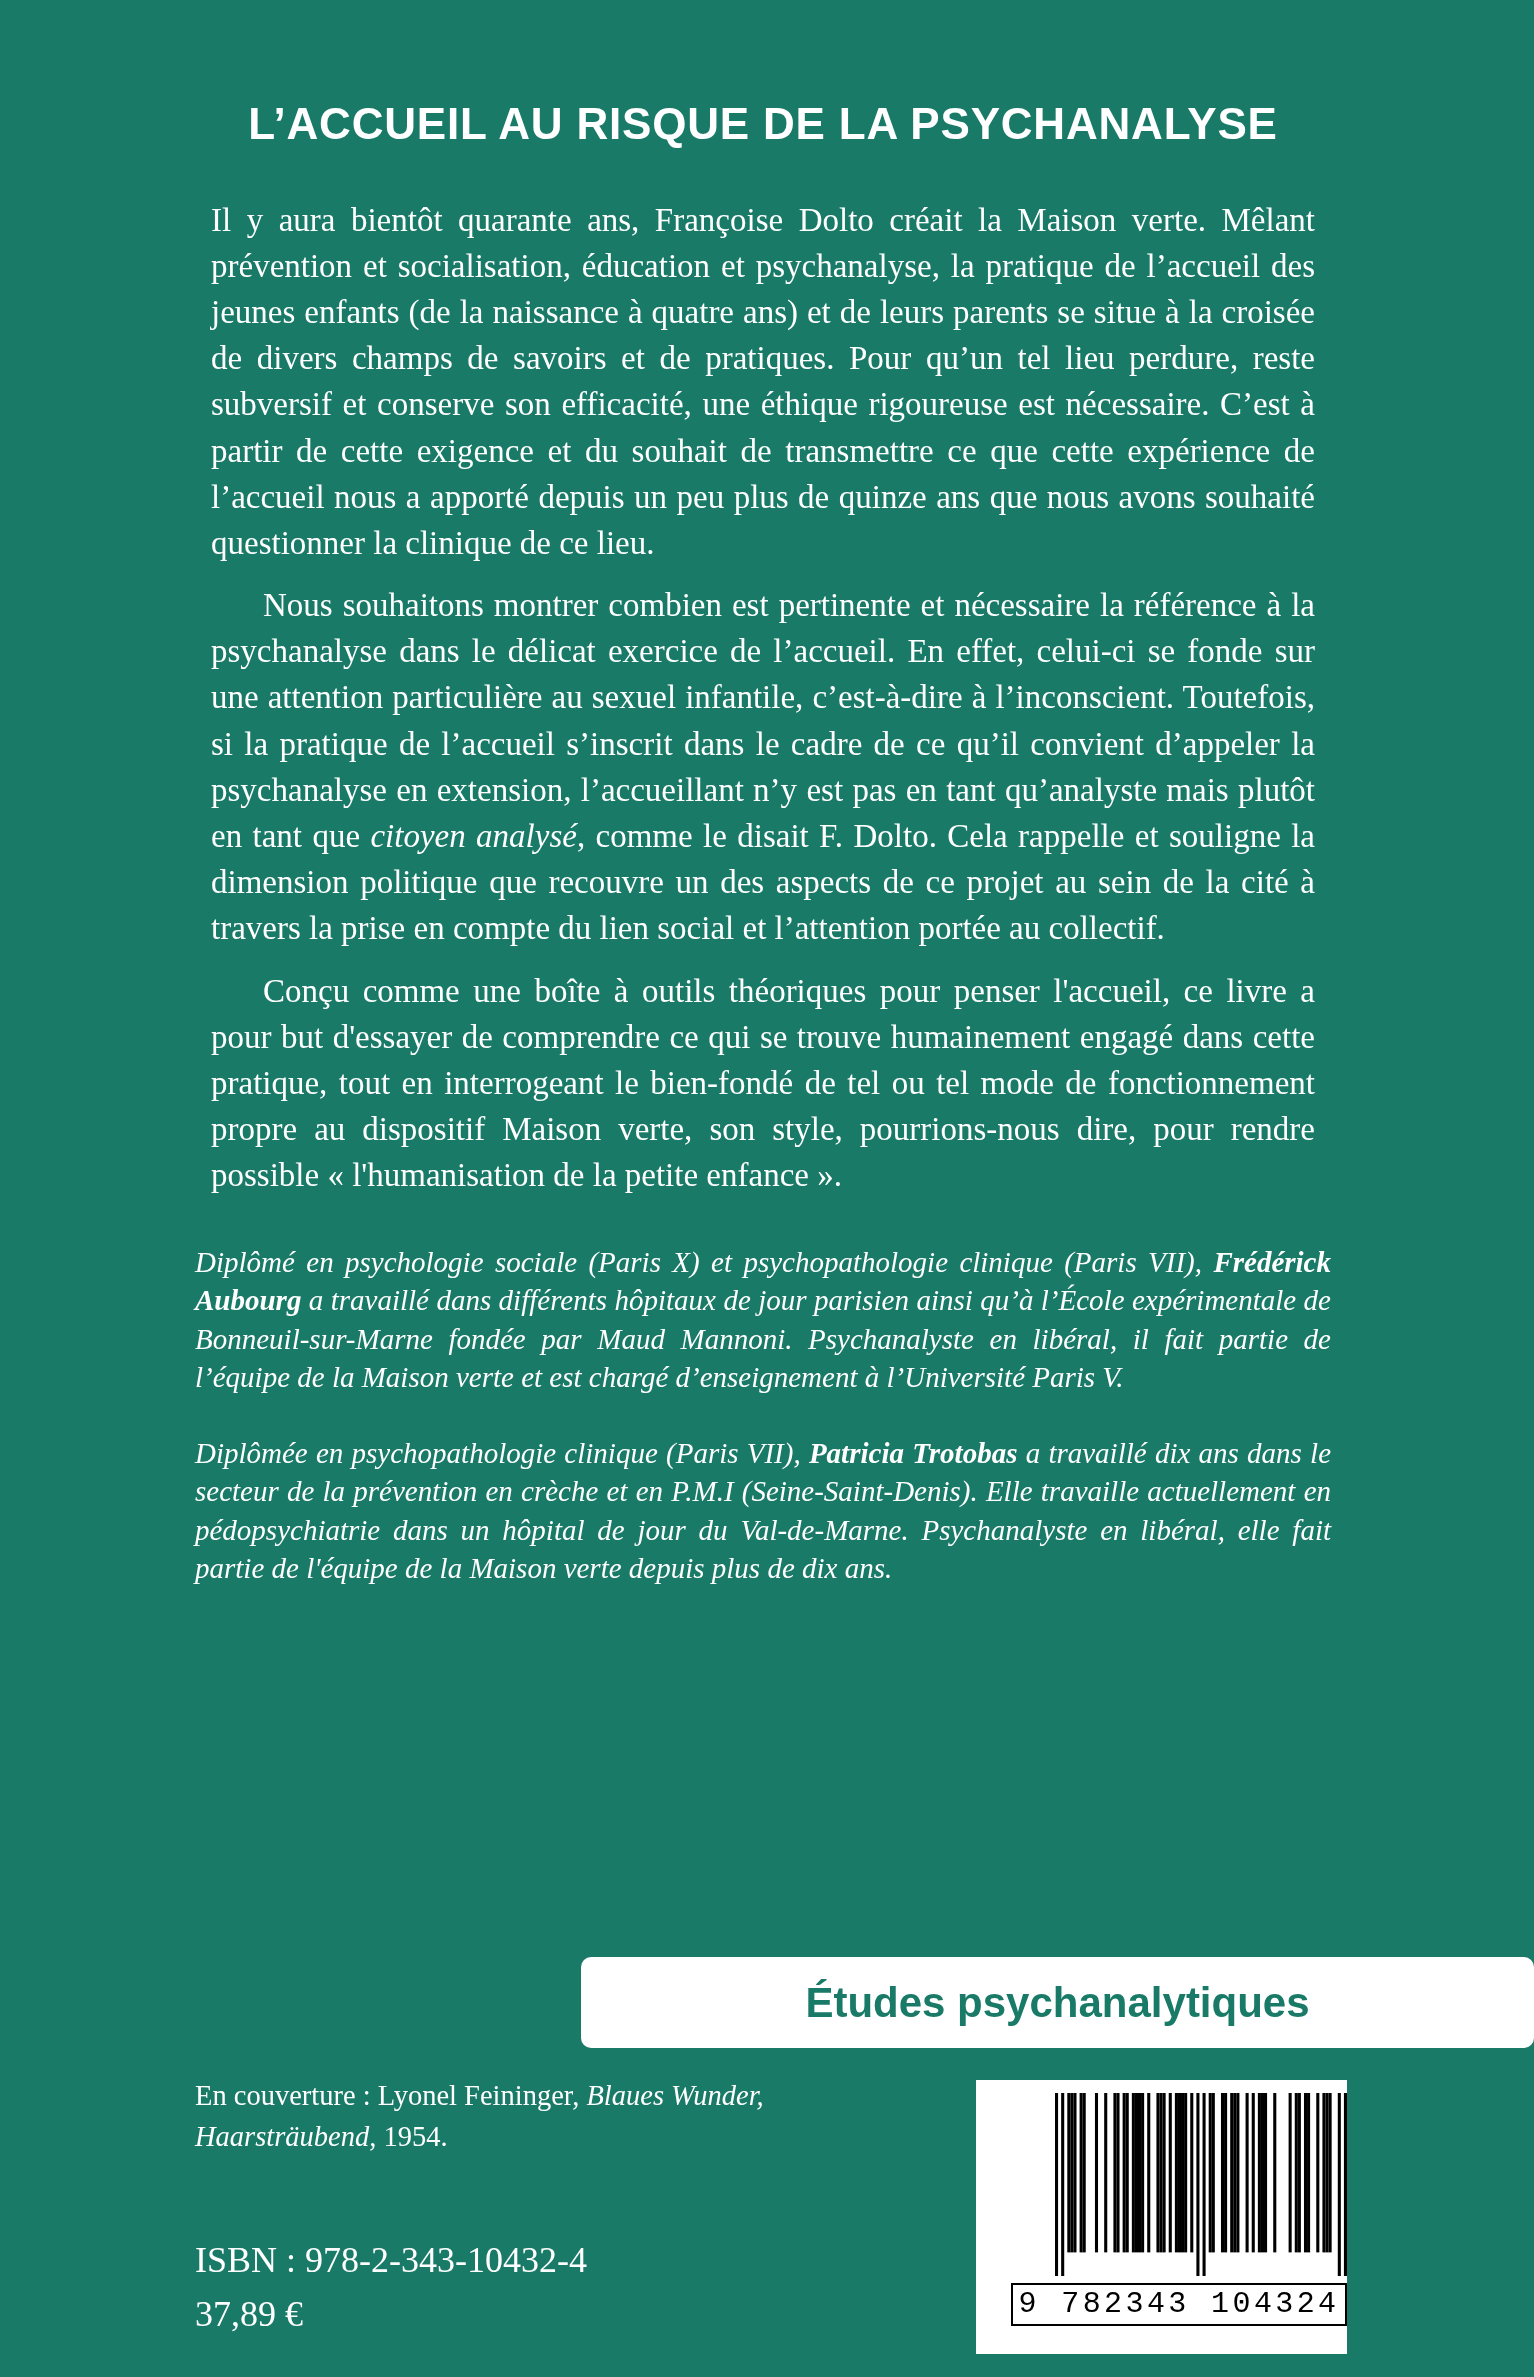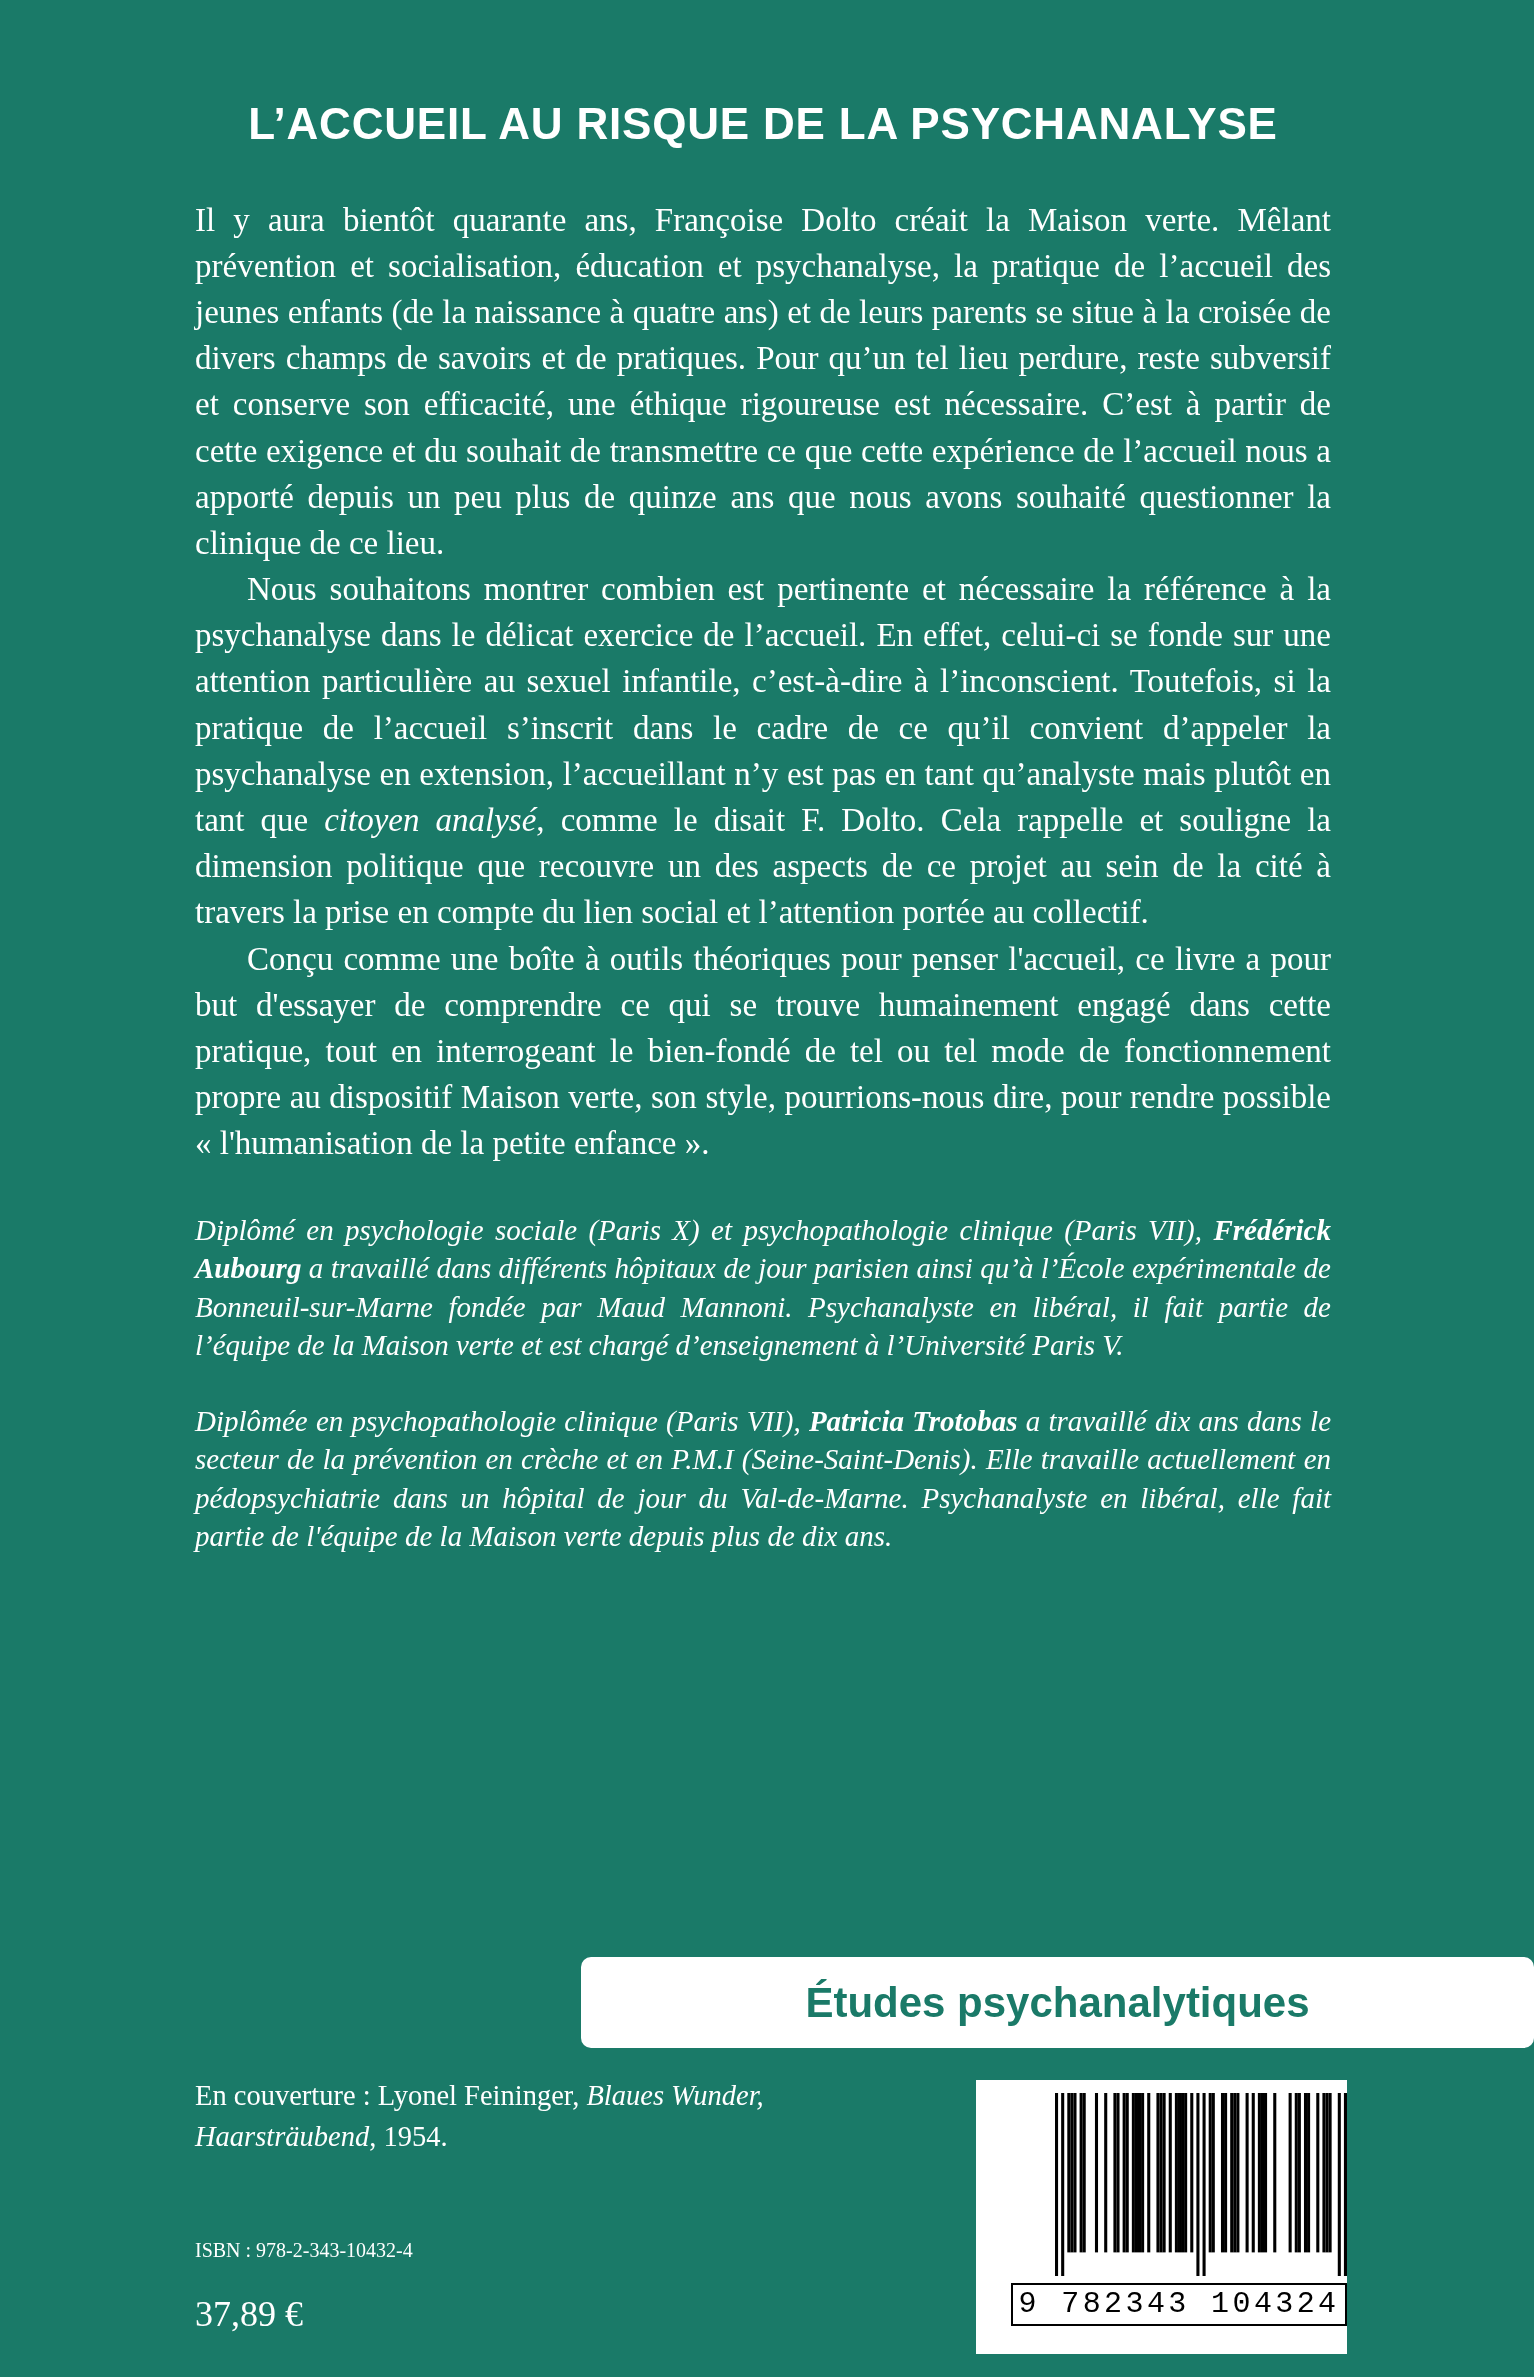--- a/index.html
+++ b/index.html
@@ -20,21 +20,21 @@
   .subtitle{
     font-family:"Liberation Sans",sans-serif;
     font-weight:bold;font-size:38px;line-height:1.15;
     text-align:center;margin:30px 0 0 0;
   }
   .body-text{
     margin-top:47px;
     font-size:33px;line-height:1.4;
     text-align:justify;
   }
-  .body-text p{margin:0;}
+  .body-text p{margin:16px;}
   .body-text p.indent{text-indent:52px;}
   .bio{
     font-style:italic;
     font-size:29px;line-height:1.33;
     text-align:justify;
   }
   .bio-1{margin-top:44px;}
   .bio-2{margin-top:37px;}
   .i{font-style:italic;}
   .b{font-weight:bold;}
@@ -49,21 +49,21 @@
     font-weight:bold;font-size:42px;
     color:var(--band_text,#1a7a68);
     white-space:nowrap;
   }
   .cover-credit{
     position:absolute;left:195px;top:2075px;
     font-size:28.5px;line-height:1.45;white-space:nowrap;
   }
   .isbn{
     position:absolute;left:195px;top:2239px;
-    font-size:20px;white-space:nowrap;
+    font-size:36px;white-space:nowrap;
   }
   .price{
     position:absolute;left:195px;top:2293px;
     font-size:36px;white-space:nowrap;
   }
   .barcode-box{
     position:absolute;left:976px;top:2080px;
     width:371px;height:274px;box-sizing:border-box;
     background:var(--barcode_bg,#ffffff);
     display:flex;flex-direction:column;align-items:flex-end;

